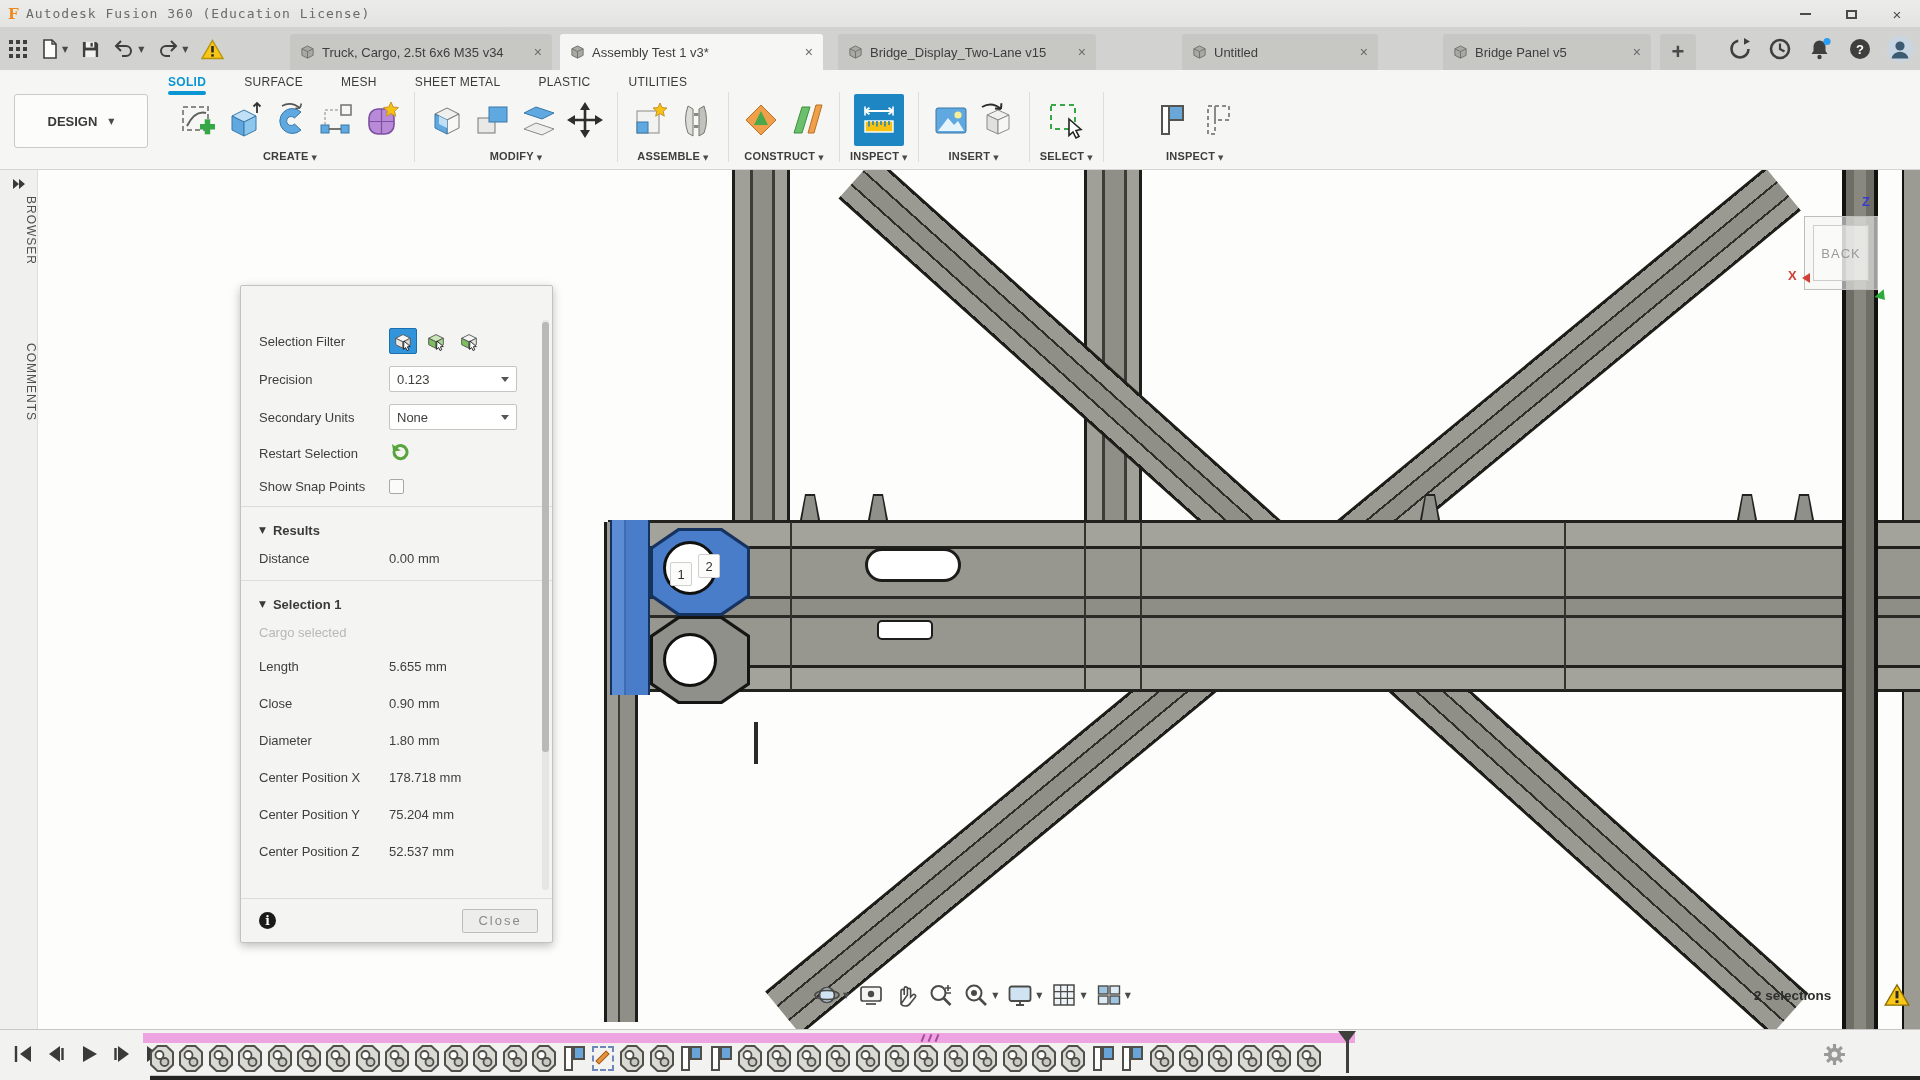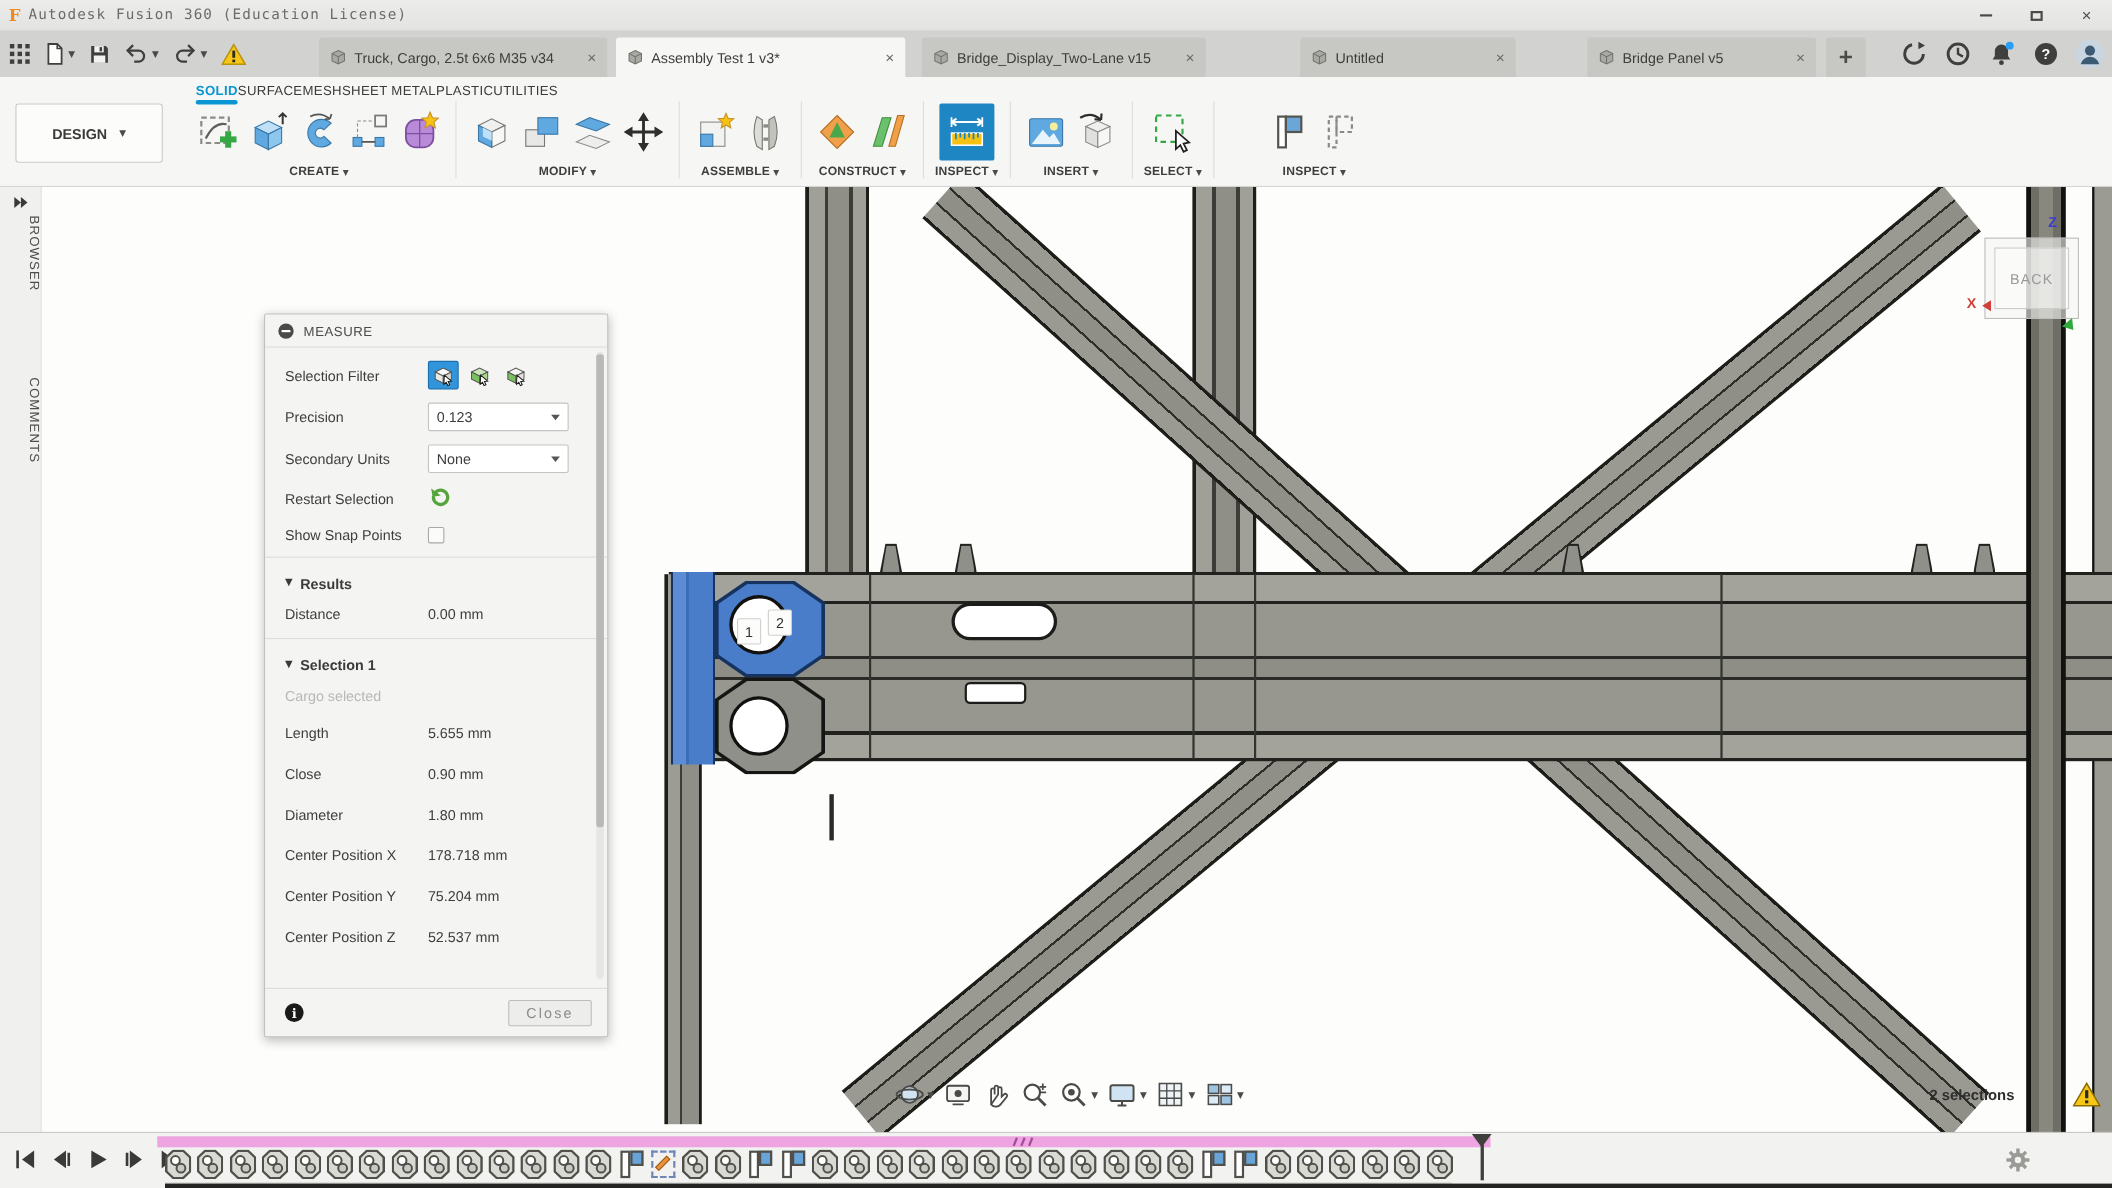--- a/index.html
+++ b/index.html
@@ -28,21 +28,21 @@
 .doctab-label { font-size:13px; color:#3e3e3c; white-space:nowrap; overflow:hidden; text-overflow:ellipsis; flex:1; }
 .doctab-close { font-size:14px; color:#6a6a68; padding:0 2px; }
 .doctab .cube svg { display:block; }
 .newtab { position:absolute; left:1660px; top:6px; width:36px; height:36px; background:#c7c7c4; border-radius:3px 3px 0 0; display:flex; align-items:center; justify-content:center; font-size:22px; color:#4a4a48; font-weight:bold; }
 .hdr-icons { position:absolute; right:6px; top:0; height:42px; display:flex; align-items:center; gap:12px; }
 .hdr-btn { width:28px; height:28px; display:flex; align-items:center; justify-content:center; }
 
 
 .ribbon { position:absolute; left:0; top:70px; width:1920px; height:100px; background:#f6f6f4; border-bottom:1px solid #d5d5d3; }
 .workspace-btn { position:absolute; left:14px; top:24px; width:134px; height:54px; background:#fcfcfa; border:1px solid #c9c9c7; border-radius:3px; display:flex; align-items:center; justify-content:center; gap:8px; font-size:13px; font-weight:bold; color:#3a3a38; }
-.ribbon-tabs { position:absolute; left:178px; top:2px; display:flex; }
+.ribbon-tabs { position:absolute; left:168px; top:2px; display:flex; gap:38px; }
 .rtab { font-size:12px; font-weight:500; color:#3a3a38; letter-spacing:.3px; padding-top:3px; }
 .rtab.active { color:#0a96d2; font-weight:bold; }
 .rtab.active::after { content:""; display:block; height:4px; background:#0a96d2; border-radius:2px; margin-top:2px; }
 .ribbon-groups { position:absolute; left:166px; top:22px; display:flex; align-items:flex-start;font-weight:bold; }
 .rgroup { display:flex; flex-direction:column; align-items:center; padding:0 10px; border-right:1px solid #dedddb; }
 .rgroup:last-child { border-right:none; margin-left:36px; }
 .ricons { height:56px; display:flex; align-items:center; gap:2px; }
 .ricon { width:44px; height:50px; display:flex; align-items:center; justify-content:center; }
 .ricon.active-tool { background:#1f86c4; border-radius:2px; width:50px; height:52px; }
 .rlabel { font-size:11px; color:#3e3e3c; margin-top:2px; letter-spacing:.2px; }
@@ -80,21 +80,21 @@
   background:linear-gradient(to right,#16335f 0 2px,#5c8cd4 2px 14px,#3d6cb4 14px 16px,#4a7dc9 16px 38px,#16335f 38px 40px); }
 .bracket { position:absolute; left:612px; width:100px; height:88px; z-index:5; clip-path:polygon(28% 0,72% 0,100% 22%,100% 78%,72% 100%,28% 100%,0 78%,0 22%); }
 .bracket-upper { top:358px; background:#16335f; }
 .bracket-lower { top:446px; background:#151513; }
 .bracket-fill { position:absolute; left:3px; top:3px; width:94px; height:82px; clip-path:polygon(28% 0,72% 0,100% 22%,100% 78%,72% 100%,28% 100%,0 78%,0 22%); }
 .bracket-upper .bracket-fill { background:#4a7dc9; }
 .bracket-lower .bracket-fill { background:#90908a; }
 .hole { position:absolute; width:54px; height:54px; border-radius:50%; background:#ffffff; border:3px solid #111110; }
 .tag { position:absolute; width:22px; height:24px; background:#fcfcfa; border:1px solid #cfcfcd; border-radius:2px; z-index:6; display:flex; align-items:center; justify-content:center; font-size:13px; color:#33332f; }
 
-.viewcube { position:absolute; left:1766px; top:46px; width:86px; height:74px; z-index:6; background:rgba(245,245,244,.62); border:1px solid #bdbdbb; }
+.viewcube { position:absolute; left:1766px; top:46px; width:74px; height:74px; z-index:6; background:rgba(245,245,244,.62); border:1px solid #bdbdbb; }
 .viewcube-face { position:absolute; left:8px; top:8px; right:8px; bottom:8px; background:rgba(251,251,250,.55); border:1px solid #cccccb; display:flex; align-items:center; justify-content:center; font-size:13px; letter-spacing:1px; color:#9a9a98; }
 .axis-z { position:absolute; left:1824px; top:24px; color:#3a3ad0; font-weight:bold; font-size:13px; z-index:6; }
 .axis-x { position:absolute; left:1750px; top:98px; color:#d04038; font-weight:bold; font-size:13px; z-index:6; }
 .axis-x-arrow { position:absolute; left:1764px; top:103px; width:0; height:0; border-top:5px solid transparent; border-bottom:5px solid transparent; border-right:8px solid #d04038; z-index:6; }
 .axis-y-arrow { position:absolute; left:1838px; top:122px; width:0; height:0; border-left:6px solid transparent; border-right:6px solid transparent; border-top:9px solid #2faa3c; transform:rotate(-40deg); z-index:6; }
 
 .navbar { position:absolute; left:776px; top:812px; display:flex; align-items:center; gap:9px; z-index:8; }
 .navbtn { display:flex; align-items:center; }
 .navbtn svg { display:block; }
 
@@ -629,24 +629,20 @@
     </div>
   <span class="status-text">2 selections</span>
   <span class="status-warning" id="status-warning"><svg width="26" height="24" viewBox="0 0 23 21">
         <path d="M11.5 1.5 L22 19.5 H1 Z" fill="#f8c617" stroke="#8a6d00" stroke-width="1.2"></path>
         <rect x="10.2" y="7" width="2.6" height="6.5" fill="#2b2b29"></rect>
         <rect x="10.2" y="15.2" width="2.6" height="2.4" fill="#2b2b29"></rect>
       </svg></span>
 </div>
 
 <div class="measure">
-  <div class="m-header">
-    <span class="m-collapse"></span>
-    <span class="m-title">MEASURE</span>
-  </div>
   <div class="m-body">
     <div class="m-field">
       <span class="m-flabel">Selection Filter</span>
       <span class="sf-group" id="sf-group">
           <span class="sf-btn active">
             <svg width="22" height="22" viewBox="0 0 24 24">
               <path d="M4 9 L12 5 L20 9 L12 13 Z" fill="#f8f8f6" stroke="#555553"></path>
               <path d="M4 9 v7 l8 4 v-7 z" fill="#e8e8e4" stroke="#555553"></path>
               <path d="M20 9 v7 l-8 4 v-7 z" fill="#d8d8d4" stroke="#555553"></path>
               <path d="M13 12 l7 6 -3.2.3 1.5 3.2 -1.9.9 -1.5-3.2 -2.3 2 z" fill="#ffffff" stroke="#1a1a18"></path>

